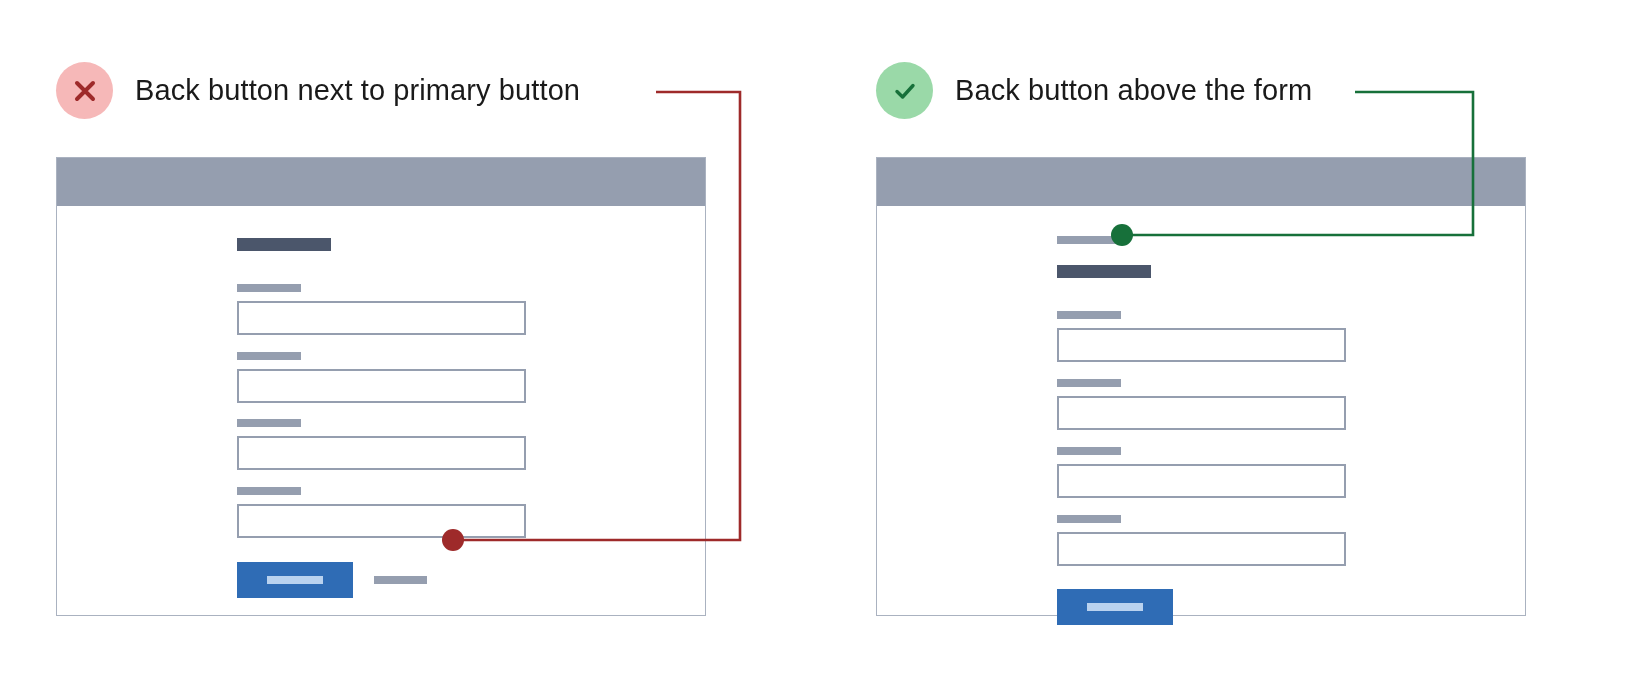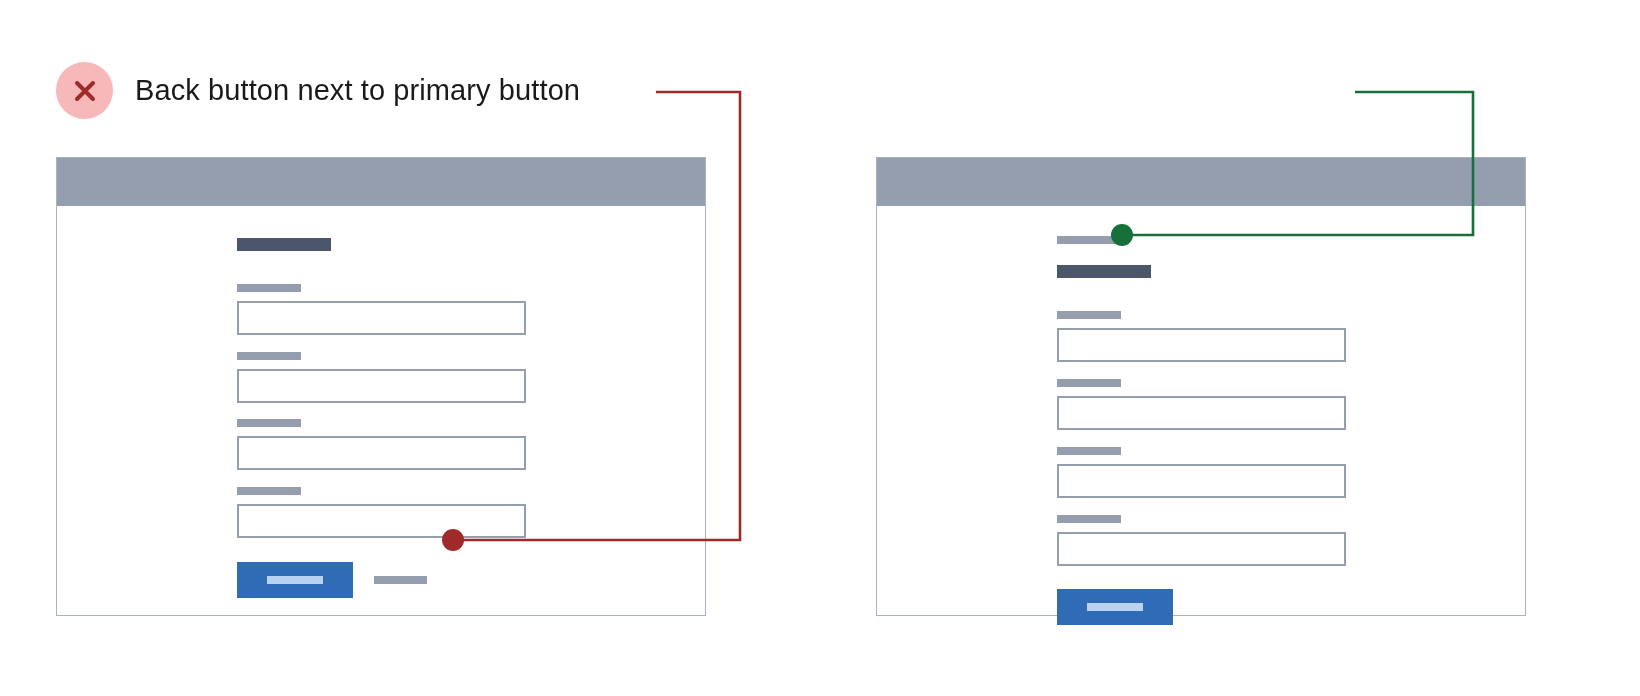--- a/index.html
+++ b/index.html
@@ -166,20 +166,28 @@
           <div class="wf-primary-bar"></div>
         </div>
         <div class="wf wf-backlink" style="left:317px; top:370px; width:53px;"></div>
 
       </div>
     </div>
   </div>
 
   <div class="example right">
 
+    <div class="caption-row">
+      <div class="badge" style="background:#9ad9a8;">
+        <svg width="32" height="32" viewBox="0 0 32 32" aria-hidden="true">
+          <path d="M8 16.5 L13.6 22 L24 10.5" stroke="#17703a" stroke-width="3.4" stroke-linecap="round" stroke-linejoin="round" fill="none"></path>
+        </svg>
+      </div>
+      <div class="caption-text">Back button above the form</div>
+    </div>
 
     <div class="mock right-mock">
       <div class="mock-chrome"></div>
       <div class="mock-body">
 
         <div class="wf wf-backlink" style="left:180px; top:30px; width:68px;"></div>
 
         <div class="wf wf-title" style="left:180px; top:59px; width:94px;"></div>
 
         <div class="wf wf-label" style="left:180px; top:105px; width:64px;"></div>

